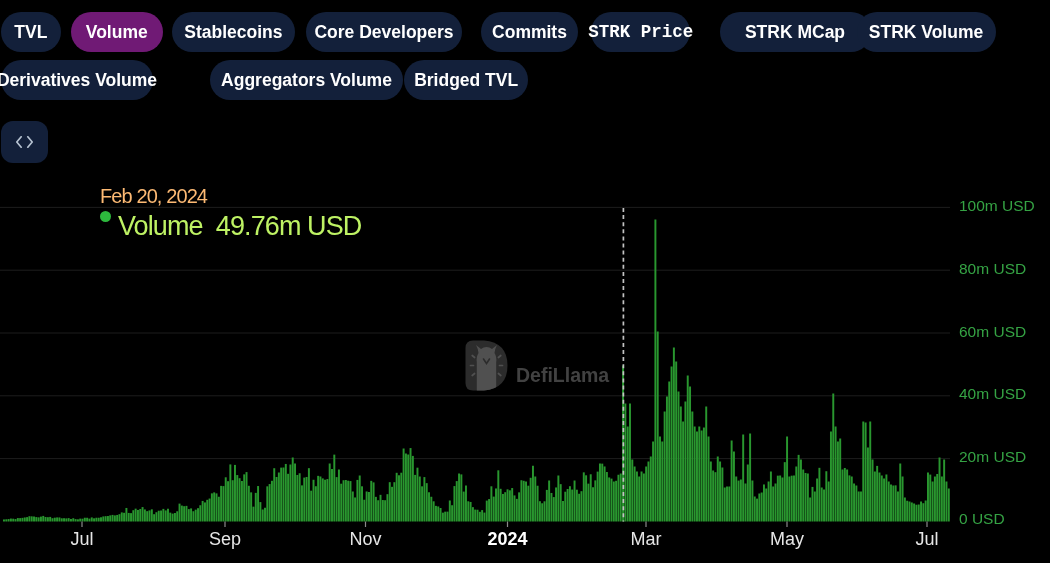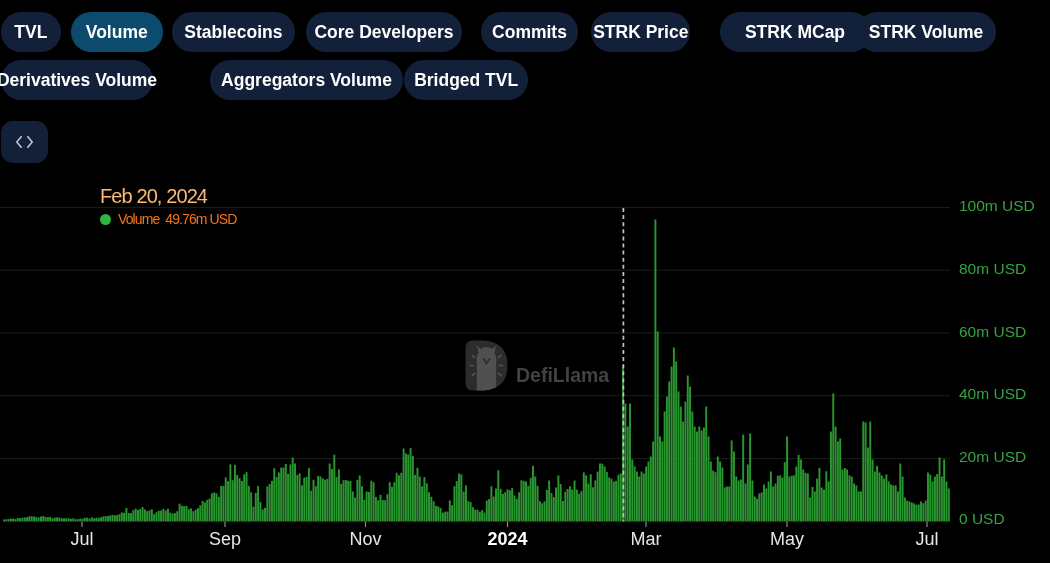--- a/index.html
+++ b/index.html
@@ -1,31 +1,31 @@
 <!DOCTYPE html>
 <html><head>
 <meta charset="utf-8">
 <style>
 * { margin:0; padding:0; box-sizing:border-box; }
 html,body { width:1050px; height:563px; background:#000; overflow:hidden;
   font-family:"Liberation Sans", sans-serif; }
 .tab { position:absolute; height:40px; background:#13203a; border-radius:20px;
   color:#fff; font-size:17.5px; font-weight:600; display:flex; align-items:center;
   justify-content:center; white-space:nowrap; }
-.tab.active { background:#0c4a6e; }
+.tab.active { background:#701a75; }
 </style>
 </head>
 <body>
 
 <div class="tab" style="left:1px; top:12px; width:59.6px;">TVL</div>
 <div class="tab active" style="left:71px; top:12px; width:91.5px;">Volume</div>
 <div class="tab" style="left:171.8px; top:12px; width:123.2px;">Stablecoins</div>
 <div class="tab" style="left:306px; top:12px; width:156px;">Core Developers</div>
 <div class="tab" style="left:481px; top:12px; width:97px;">Commits</div>
-<div class="tab" style="left:591.3px; top:12px; width:99px;">STRK Price</div>
+<div class="tab" style="left:591.3px; top:12px; width:99px;font-family:Liberation Mono, monospace;">STRK Price</div>
 <div class="tab" style="left:719.5px; top:12px; width:151px;">STRK MCap</div>
 <div class="tab" style="left:856.5px; top:12px; width:139px;">STRK Volume</div>
 
 <div class="tab" style="left:1px; top:60px; width:152px;">Derivatives Volume</div>
 <div class="tab" style="left:210px; top:60px; width:193px;">Aggregators Volume</div>
 <div class="tab" style="left:404.3px; top:60px; width:123.7px;">Bridged TVL</div>
 
 <div style="position:absolute; left:0.5px; top:120.5px; width:47.5px; height:42.5px;
   background:#13203a; border-radius:12px; display:flex; align-items:center; justify-content:center;">
 <svg width="17" height="12" viewBox="0 0 17 12">
@@ -494,16 +494,16 @@
 <text x="225" y="545" fill="#e6e6e6" font-size="18" font-weight="normal" text-anchor="middle" font-family="Liberation Sans, sans-serif">Sep</text>
 <text x="365.5" y="545" fill="#e6e6e6" font-size="18" font-weight="normal" text-anchor="middle" font-family="Liberation Sans, sans-serif">Nov</text>
 <text x="507.5" y="545" fill="#ffffff" font-size="18" font-weight="bold" text-anchor="middle" font-family="Liberation Sans, sans-serif">2024</text>
 <text x="646" y="545" fill="#e6e6e6" font-size="18" font-weight="normal" text-anchor="middle" font-family="Liberation Sans, sans-serif">Mar</text>
 <text x="787" y="545" fill="#e6e6e6" font-size="18" font-weight="normal" text-anchor="middle" font-family="Liberation Sans, sans-serif">May</text>
 <text x="927" y="545" fill="#e6e6e6" font-size="18" font-weight="normal" text-anchor="middle" font-family="Liberation Sans, sans-serif">Jul</text>
 
 </svg>
 
 <div style="position:absolute; left:100px; top:185px; color:#fdba74; font-size:20px; letter-spacing:-0.9px;">Feb 20, 2024</div>
-<div style="position:absolute; left:100px; top:211px; color:#f97316; font-size:14px; letter-spacing:-0.9px; display:flex; align-items:center;">
+<div style="position:absolute; left:100px; top:211px; color:#bef264; font-size:27px; letter-spacing:-0.9px; display:flex; align-items:flex-start;">
   <span style="width:11px; height:11px; border-radius:50%; background:#2db83d; display:inline-block; margin-right:7px;"></span>
   <span>Volume&nbsp; 49.76m USD</span>
 </div>
 
 </body></html>

